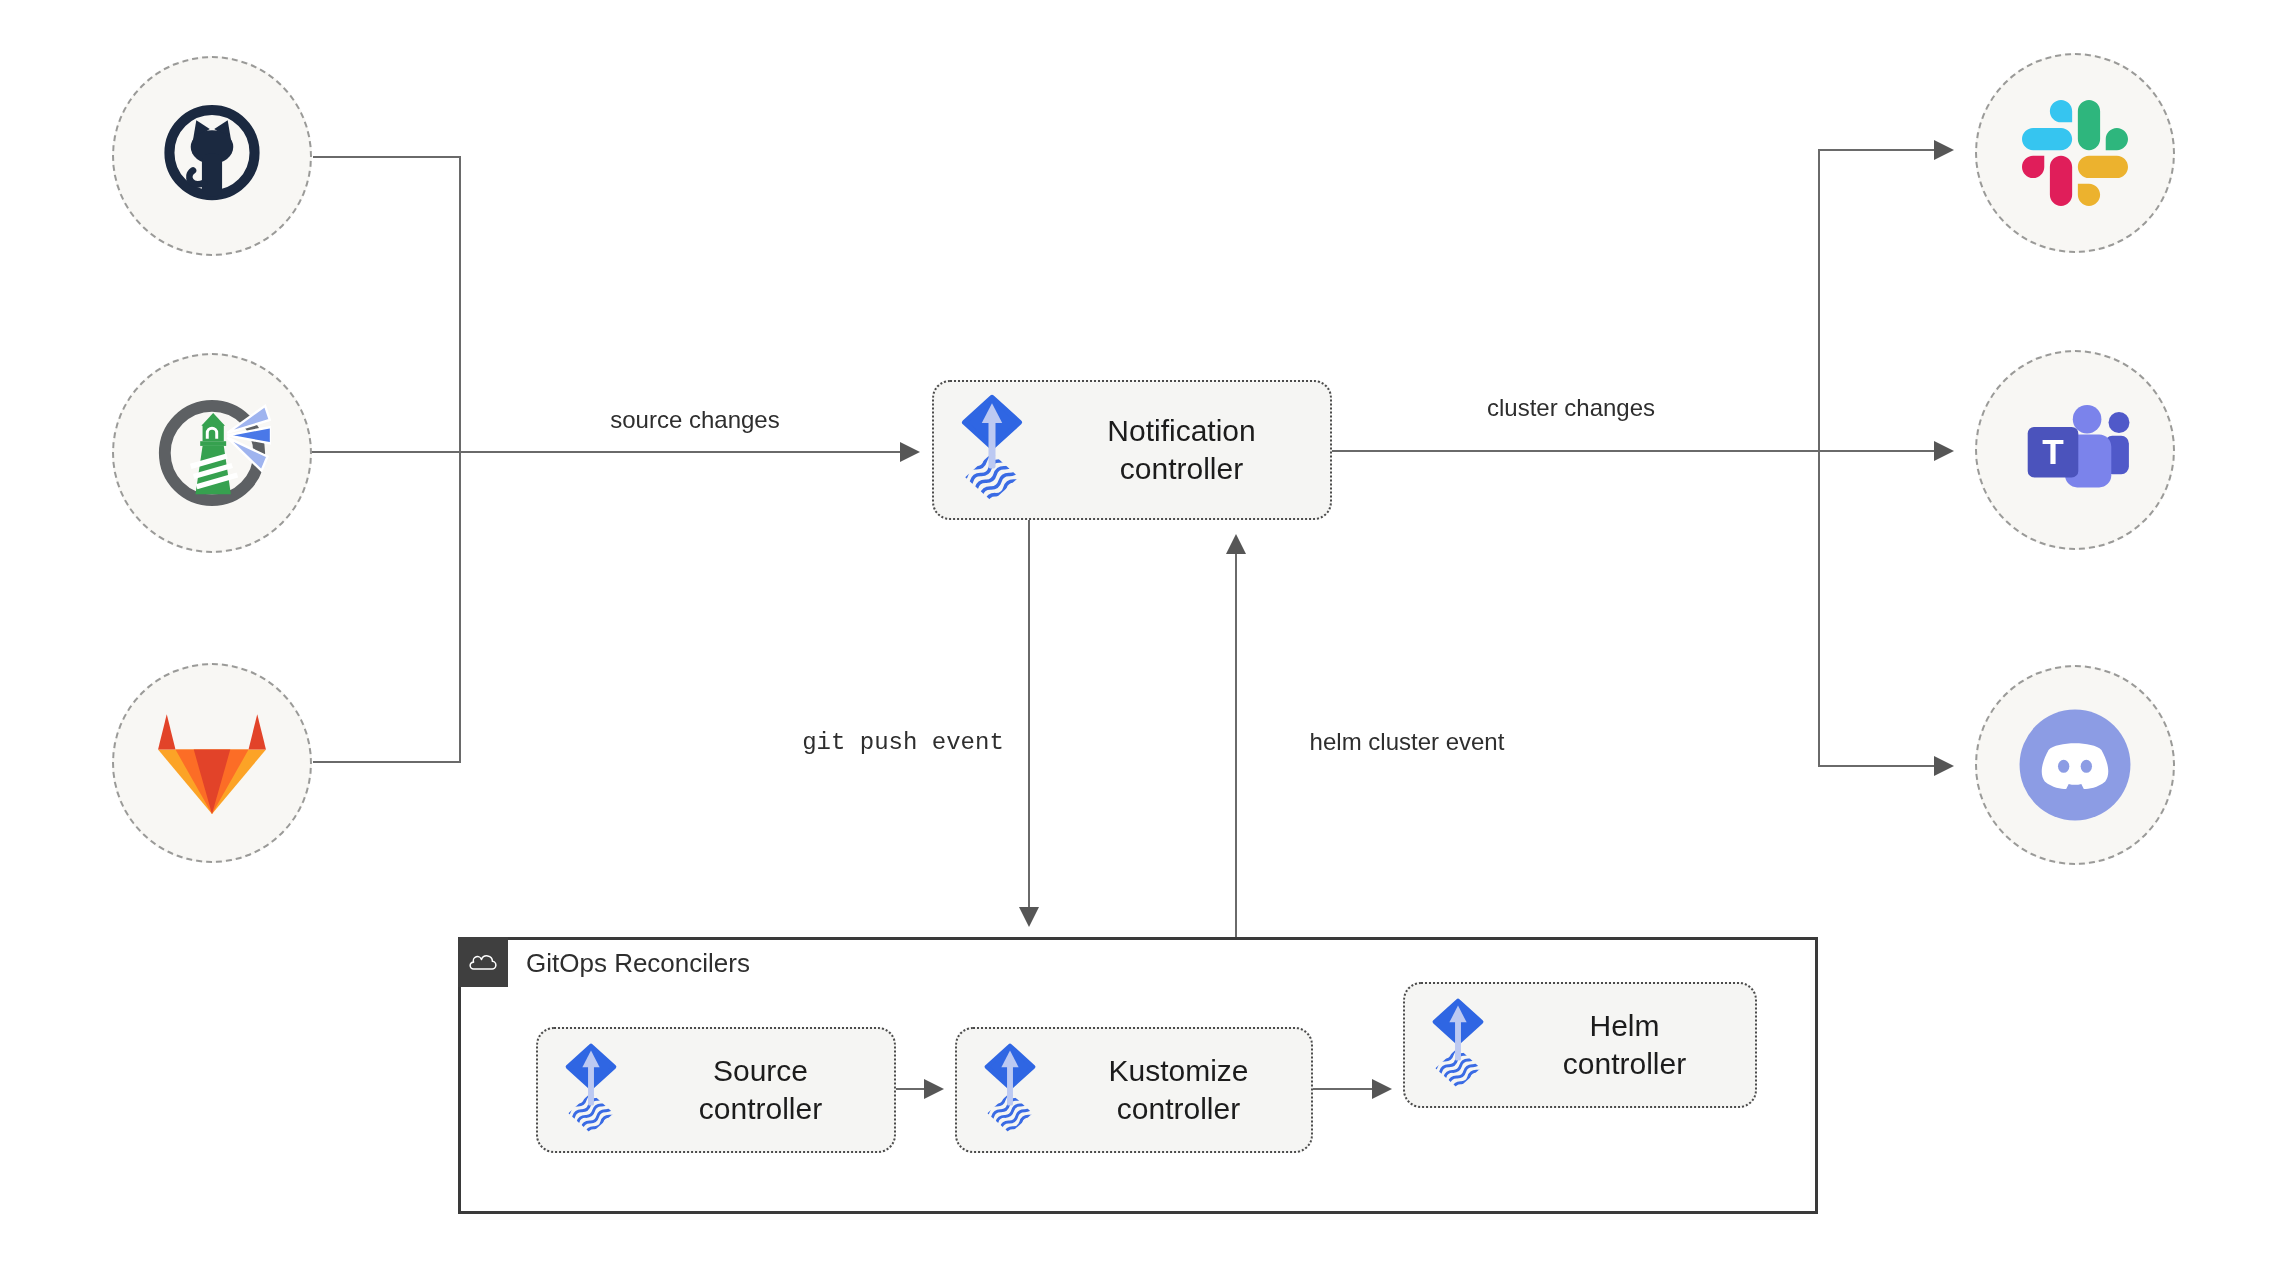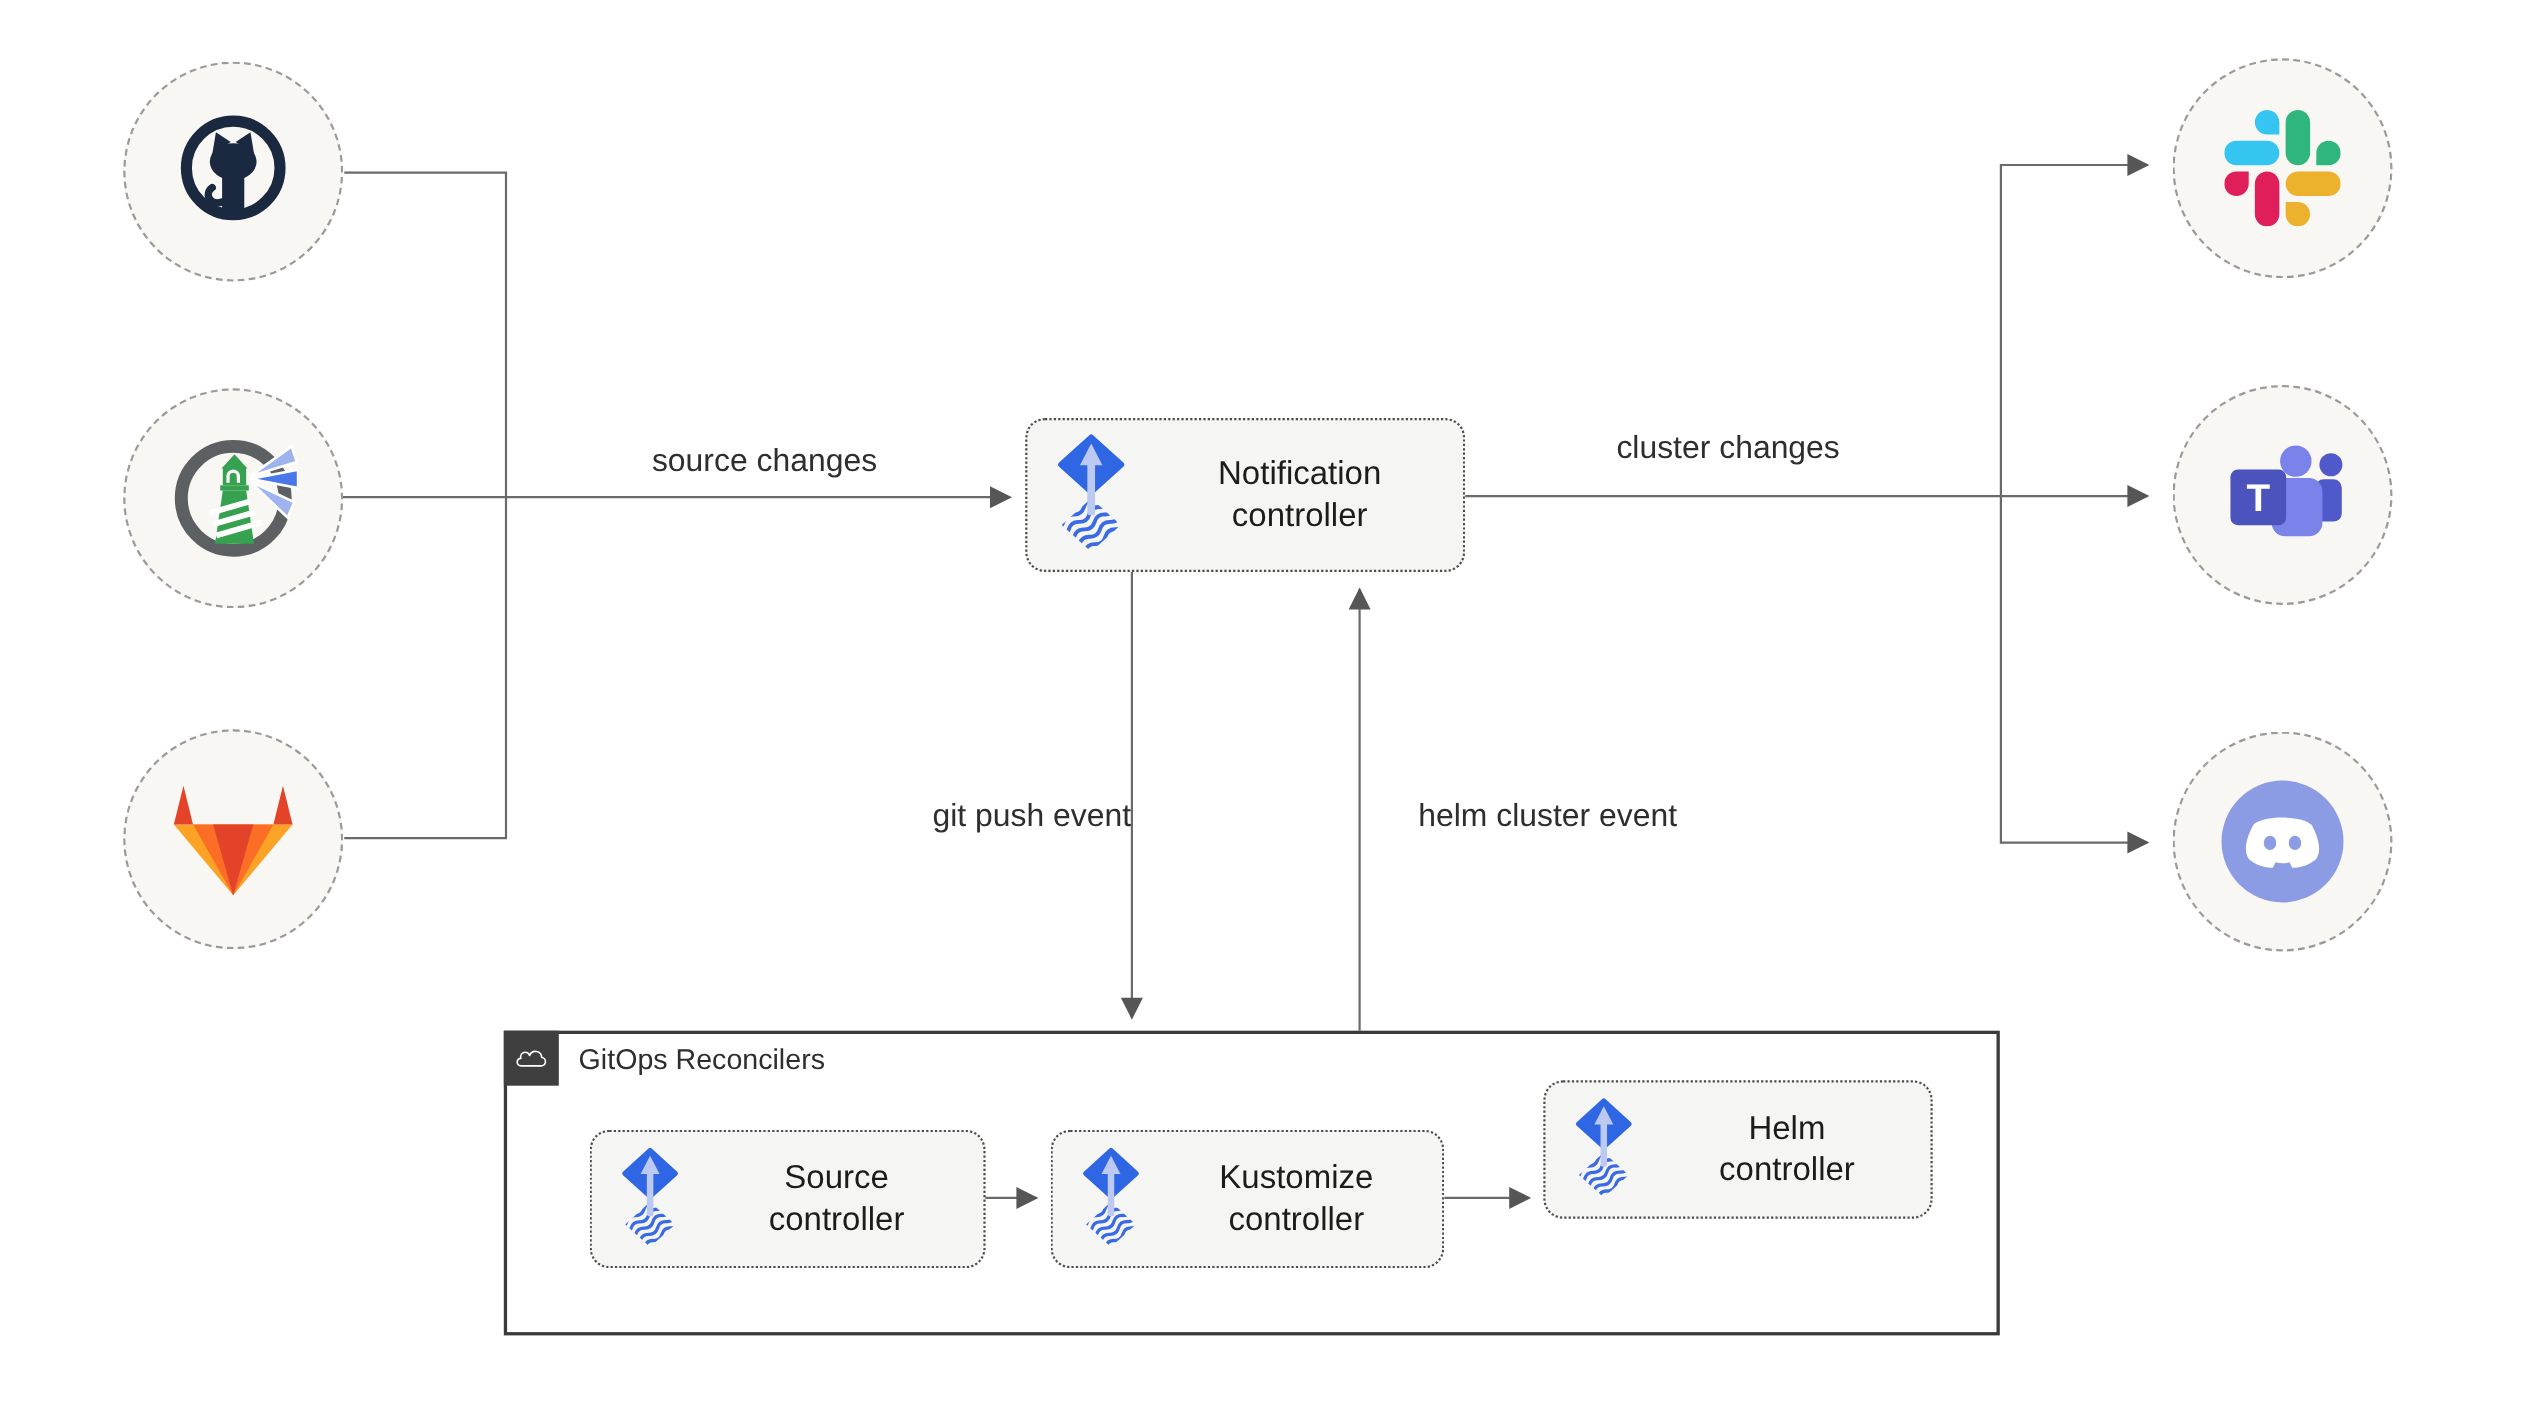--- a/index.html
+++ b/index.html
@@ -12,21 +12,21 @@
           display:flex;align-items:center;justify-content:center;}
   .ctrl-box{background:#F5F5F3;border:2px dotted #4B4B4B;border-radius:18px;
             display:flex;align-items:center;padding-left:26px;gap:23px;}
   .ctrl-label{flex:1;text-align:center;font-size:30px;line-height:38px;
               color:#1c1c1c;padding-right:14px;}
   .outer-box{border:3px solid #3A3A3A;background:transparent;}
   .group-badge{position:absolute;left:458px;top:937px;width:50px;height:50px;
                background:#3F3F3F;z-index:3;display:flex;align-items:center;justify-content:center;}
   .group-title{position:absolute;left:526px;top:948px;z-index:3;
                font-size:26px;color:#2e2e2e;}
-  .edge-label{position:absolute;z-index:2;font-size:29px;color:#2e2e2e;
+  .edge-label{position:absolute;z-index:2;font-size:24px;color:#2e2e2e;
               transform:translate(-50%,-50%);white-space:nowrap;}
 </style>
 </head>
 <body>
 
 <svg width="0" height="0" style="position:absolute" aria-hidden="true">
   <defs>
     <clipPath id="fluxclip">
         <polygon points="50,94 92,132 50,170 8,132"></polygon>
       </clipPath>
@@ -171,21 +171,21 @@
     </svg>
 </div>
 <div class="node circle" style="left:1975px;top:665px;">
   <svg width="126" height="126">
       <use href="#sym-discord"></use>
     </svg>
 </div>
 
 <div class="edge-label" style="left:695px;top:420px;">source changes</div>
 <div class="edge-label" style="left:1571px;top:408px;">cluster changes</div>
-<div class="edge-label" style="left:938px;top:742px;">git push event</div>
+<div class="edge-label" style="left:903px;top:742px;font-family:Liberation Mono, monospace;">git push event</div>
 <div class="edge-label" style="left:1407px;top:742px;">helm cluster event</div>
 
 <div class="node outer-box" style="left:458px;top:937px;width:1360px;height:277px;"></div>
 <div class="group-badge">
   <svg width="34" height="27">
       <use href="#sym-cloud"></use>
     </svg>
 </div>
 <div class="group-title">GitOps Reconcilers</div>
 

